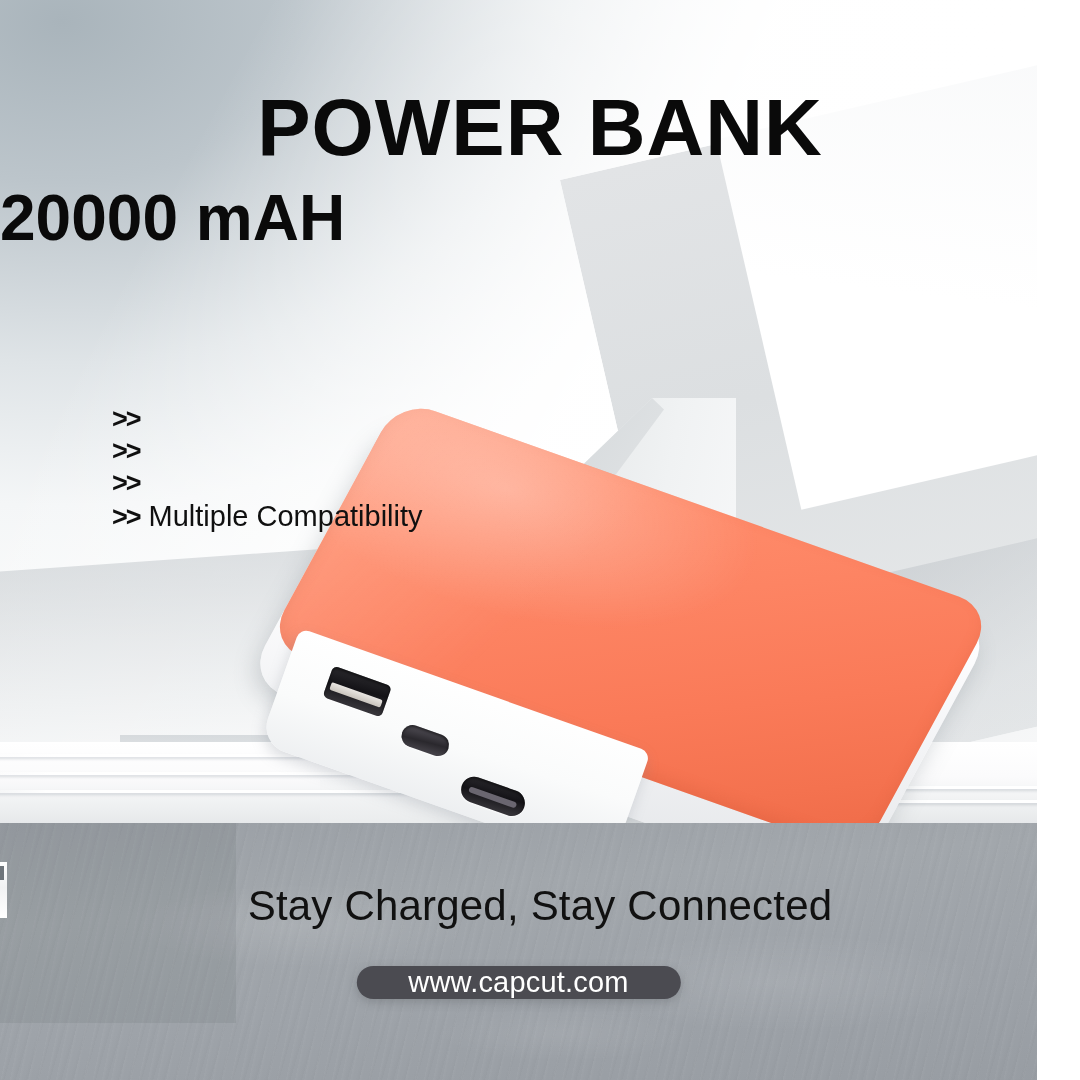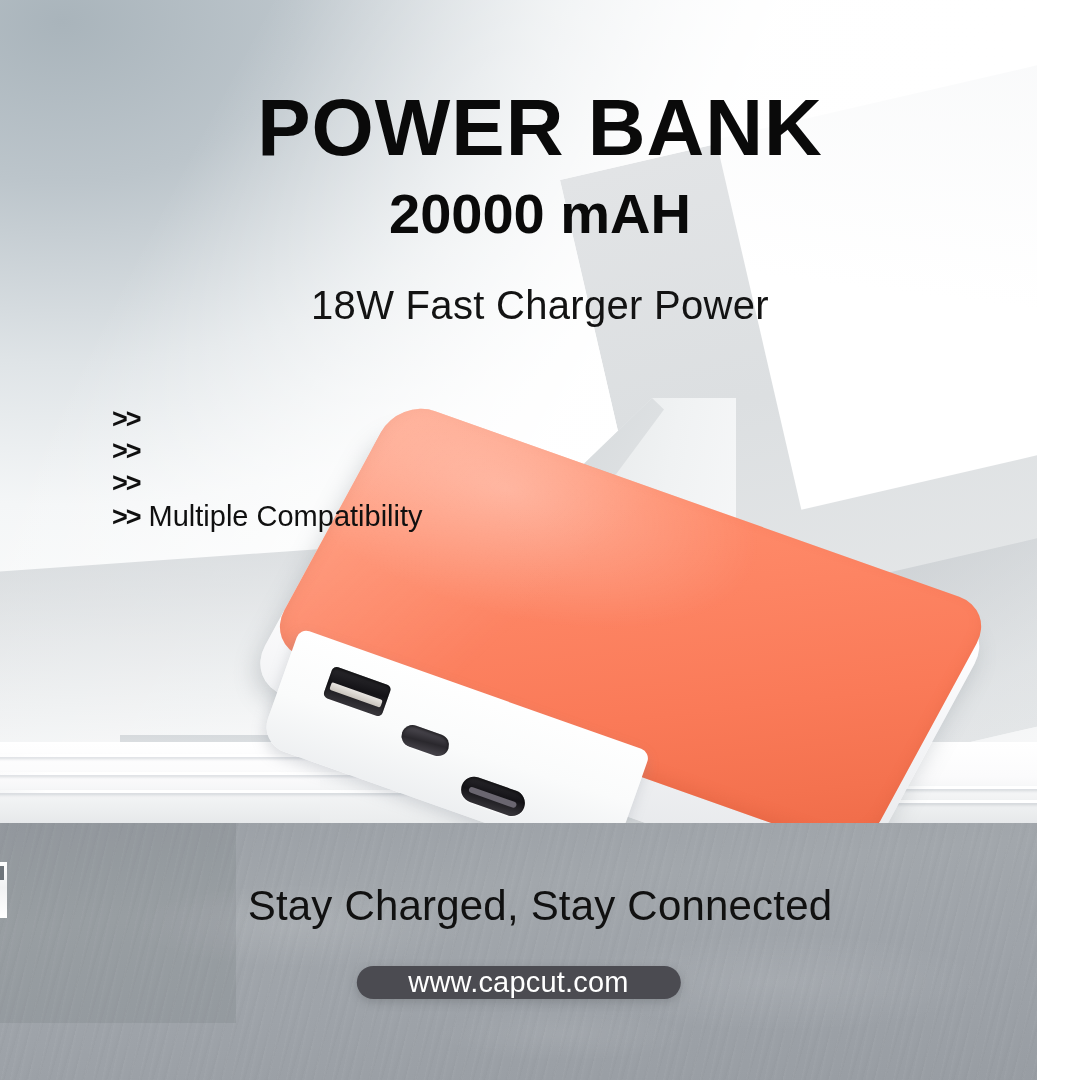--- a/index.html
+++ b/index.html
@@ -158,23 +158,22 @@
     color: #0a0a0a;
     font-size: 80px;
     font-weight: bold;
     letter-spacing: 1px;
     line-height: 1;
   }
   .headline2 {
     position: absolute;
     left: 0; top: 186px;
     width: 1080px;
-    text-align: center;
     color: #0a0a0a;
-    font-size: 56px;
+    font-size: 64px;
     font-weight: bold;
     letter-spacing: 0px;
     line-height: 1;
   }
   .subhead {
     position: absolute;
     left: 0; top: 283px;
     width: 1080px;
     text-align: center;
     color: #131313;
@@ -397,21 +396,20 @@
 
   <div class="bottom-band">
     <div class="bottom-band-tex"></div>
   </div>
   <div class="band-dark-rect"></div>
   <div class="left-notch"></div>
   <div class="left-notch2"></div>
 
   <div class="headline">POWER BANK</div>
   <div class="headline2">20000 mAH</div>
-  <div class="subhead">18W Fast Charger Power</div>
 
   <div class="features">
     <div class="feature-row">
       <span class="feature-arrow">&gt;&gt;</span>
     </div>
     <div class="feature-row">
       <span class="feature-arrow">&gt;&gt;</span>
     </div>
     <div class="feature-row">
       <span class="feature-arrow">&gt;&gt;</span>

